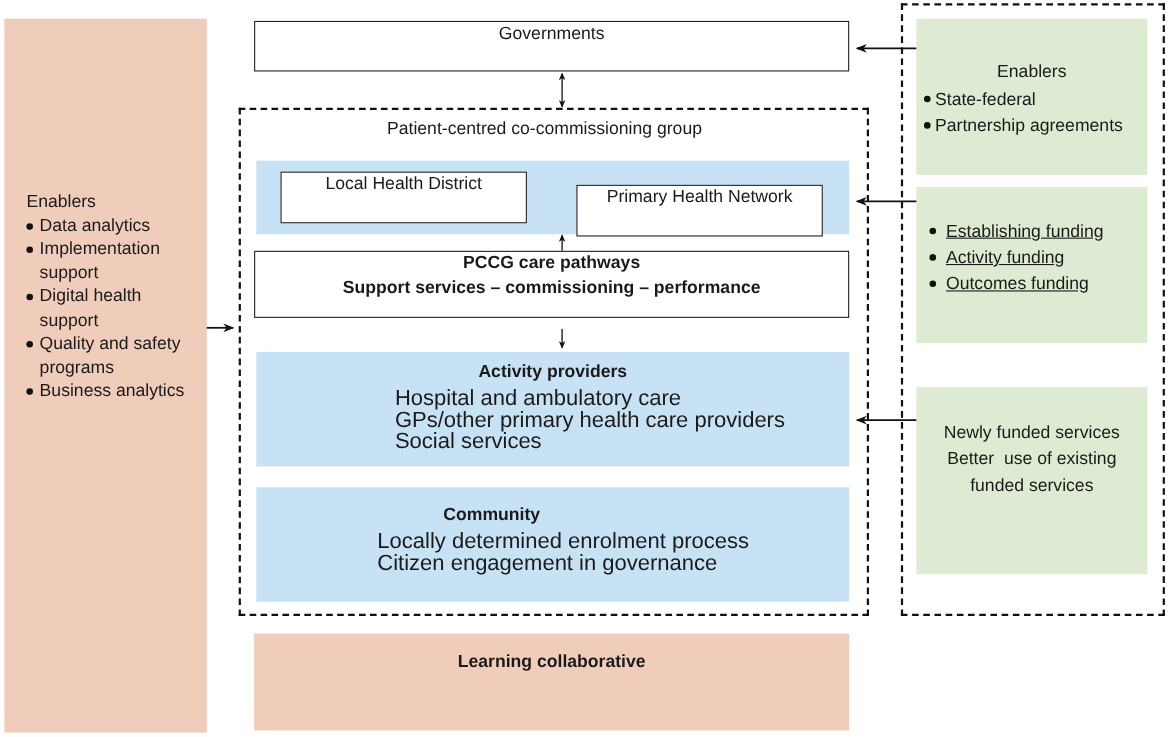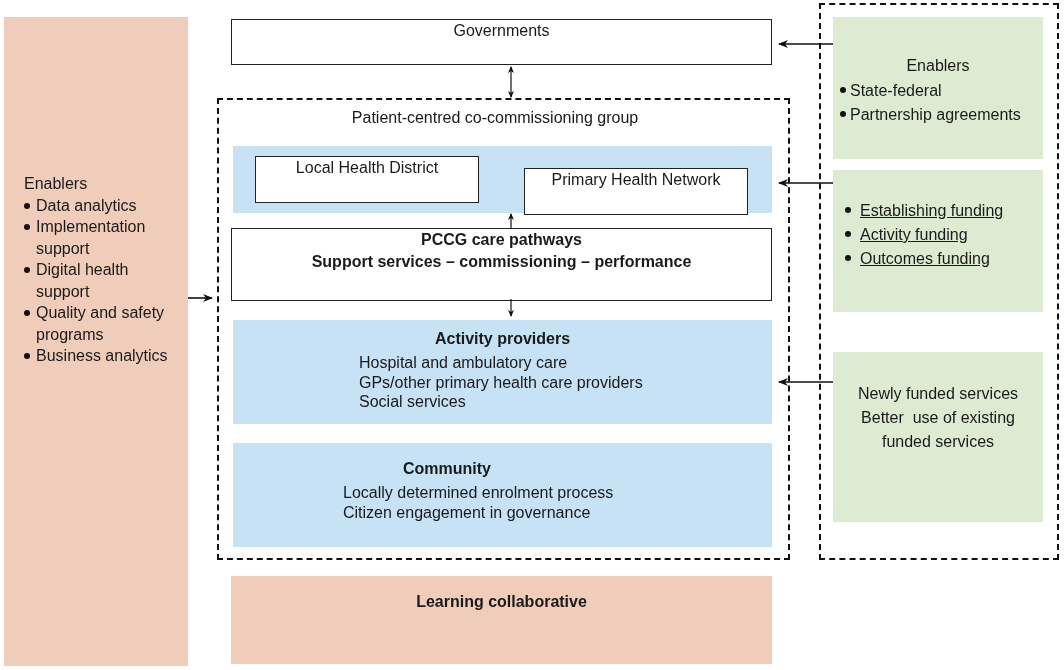--- a/index.html
+++ b/index.html
@@ -6,21 +6,21 @@
   body { width:1064px; height:670px; position:relative; overflow:hidden;
          font-family:"Liberation Sans", "DejaVu Sans", sans-serif; color:#1a1a1a; }
   .abs { position:absolute; box-sizing:border-box; }
   .peach { background:#f0ccbb; }
   .blue { background:#c7e1f5; }
   .green { background:#dcebd2; }
   .boxw { background:#fff; border:1.5px solid #222; }
   .dashed { border:2px dashed #111; }
   .center { display:flex; flex-direction:column; align-items:center; justify-content:flex-start; text-align:center; }
   .t16 { font-size:16px; line-height:22px; }
-  .t15 { font-size:16px; line-height:20px; }
+  .t15 { font-size:20px; line-height:20px; }
   .title { font-weight:600; }
   ul.bl { list-style:none; margin:0; padding:0; }
   ul.bl li { position:relative; padding-left:12px; }
   ul.bl li::before { content:""; position:absolute; left:0; top:8px; width:6px; height:6px; border-radius:50%; background:#111; }
   svg.arrows { position:absolute; left:0; top:0; width:1064px; height:670px; pointer-events:none; }
 </style>
 </head>
 <body>
 
 <div class="abs peach" style="left:4px; top:17px; width:184px; height:649px;">
@@ -44,21 +44,21 @@
 <div class="abs t16" style="left:217px; top:107px; width:556px; text-align:center;">Patient-centred co-commissioning group</div>
 
 <div class="abs blue" style="left:233px; top:146px; width:539px; height:67px;"></div>
 <div class="abs boxw center t16" style="left:255px; top:156px; width:224px; height:47px;">
   <span>Local Health District</span>
 </div>
 <div class="abs boxw center t16" style="left:524px; top:168px; width:224px; height:47px;">
   <span>Primary Health Network</span>
 </div>
 
-<div class="abs boxw center" style="left:231px; top:228px; width:541px; height:73px;">
+<div class="abs boxw center" style="left:231px; top:228px; width:541px; height:61px;">
   <div class="t16 title">PCCG care pathways</div>
   <div class="t16 title">Support services – commissioning – performance</div>
 </div>
 
 <div class="abs blue" style="left:233px; top:320px; width:539px; height:104px;">
   <div class="abs t16 title" style="left:0; top:8px; width:539px; text-align:center;">Activity providers</div>
   <div class="abs t15" style="left:126px; top:33px; line-height:19.5px;">
     <div>Hospital and ambulatory care</div>
     <div>GPs/other primary health care providers</div>
     <div>Social services</div>

